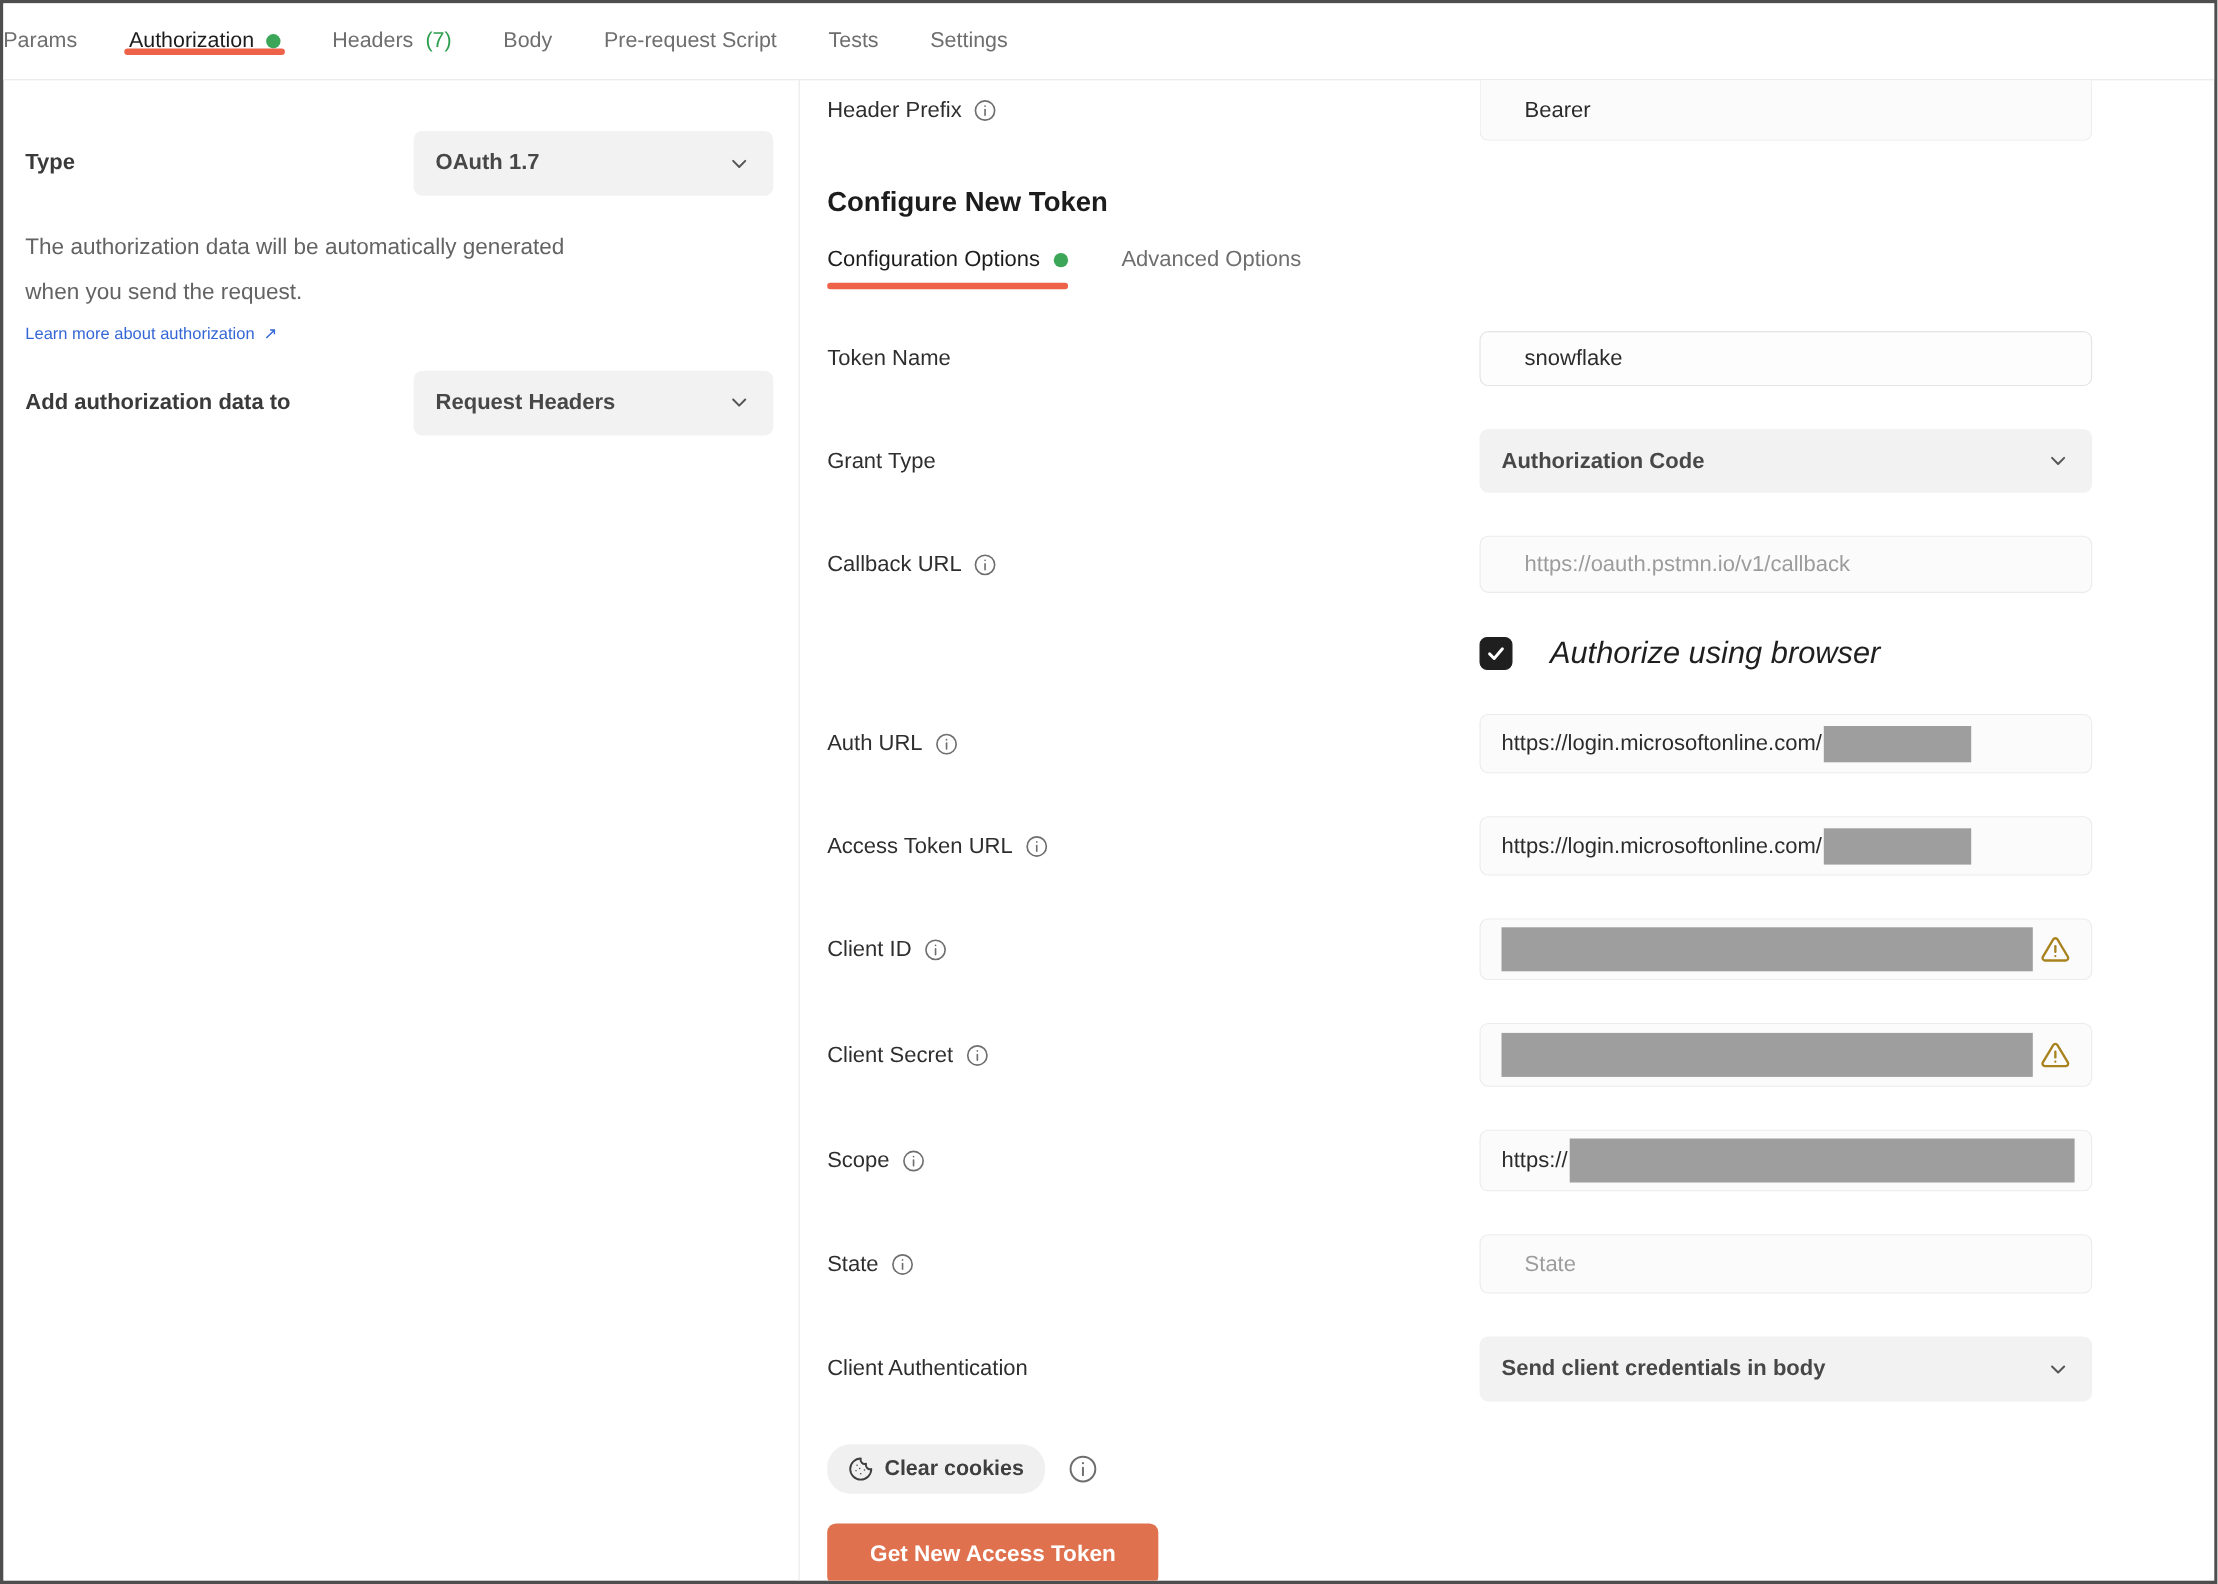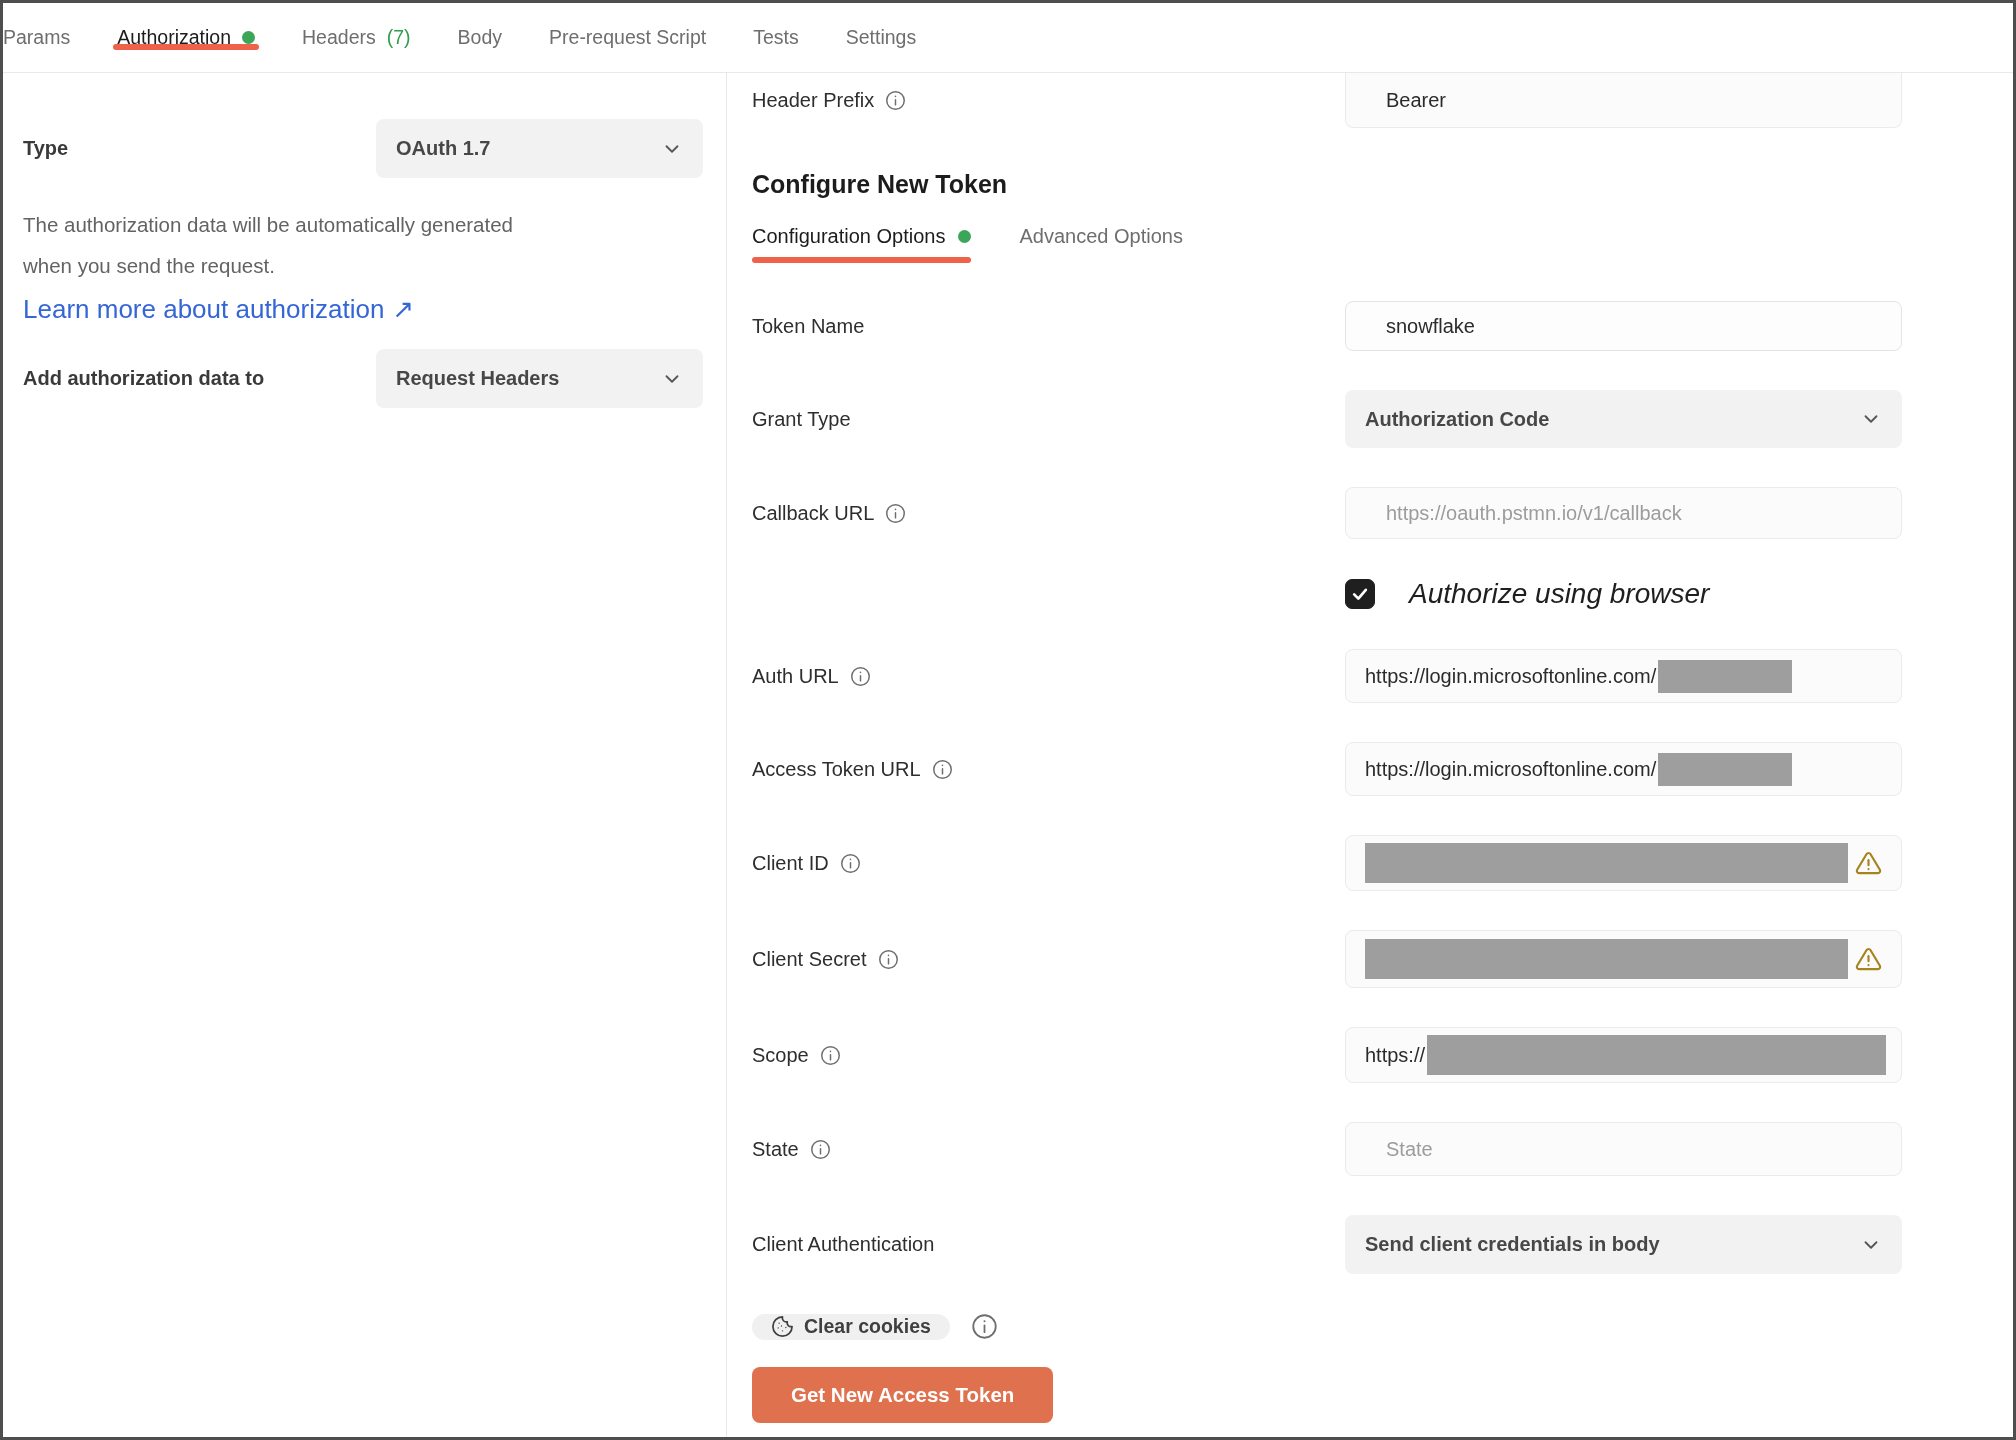--- a/index.html
+++ b/index.html
@@ -56,21 +56,21 @@
     width:327px; height:59px;
     background:#f2f2f2; border-radius:8px;
     display:flex; align-items:center; justify-content:space-between;
     padding:0 20px;
     font-size:20px; font-weight:600; color:#474747;
     cursor:pointer;
   }
   .desc { margin-top:26px; font-size:20.5px; color:#636363; line-height:41px; }
   .learn-link {
     display:inline-flex; align-items:center; gap:8px;
-    margin-top:8px; font-size:26px; color:#3566D6;
+    margin-top:8px; font-size:15px; color:#3566D6;
     text-decoration:none; cursor:pointer;
   }
 
   
   .rrow { display:flex; align-items:center; }
   .rlabel {
     width:593px; flex:0 0 593px;
     font-size:20px; color:#2e2e2e;
     display:flex; align-items:center; gap:11px;
   }
@@ -125,21 +125,21 @@
     background:#1f1f1f; border:1px solid #1f1f1f;
     display:inline-flex; align-items:center; justify-content:center;
     cursor:pointer; flex:0 0 30px;
   }
   .cb-label { margin-left:34px; font-size:28px; color:#1f1f1f;font-style:italic; }
   .rfield.cb-wrap { display:flex; align-items:center; width:620px; flex-basis:620px; }
 
   .actions { margin-top:13px; }
   .clear-row { display:flex; align-items:center; gap:21px; }
   .clear-btn {
-    height:26px; padding:0 19px;
+    height:45px; padding:0 19px;
     background:#f0f0f0; border:none; border-radius:21px;
     display:inline-flex; align-items:center; gap:10px;
     font-family:"Liberation Sans", sans-serif;
     font-size:19.5px; font-weight:700; color:#3f3f3f;
     cursor:pointer;
   }
   .get-token-btn {
     margin-top:27px;
     height:56px; padding:0 39px;
     background:#E0714E; border:none; border-radius:8px;

